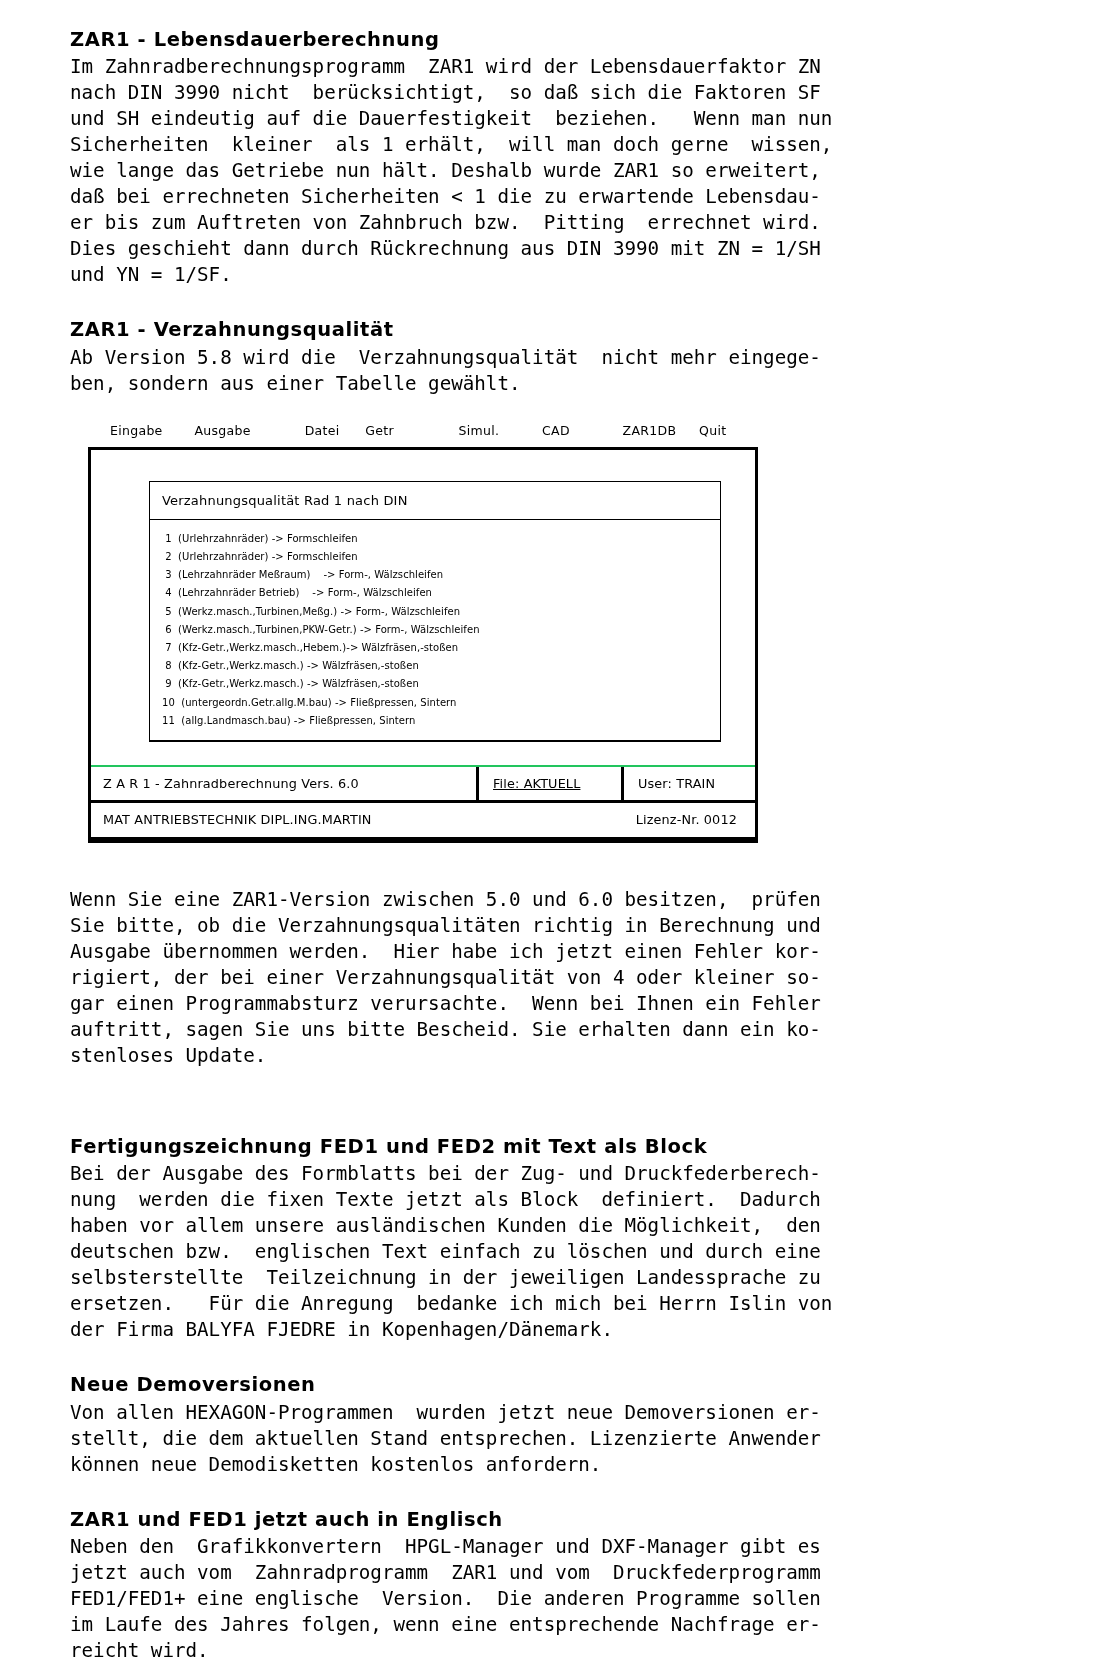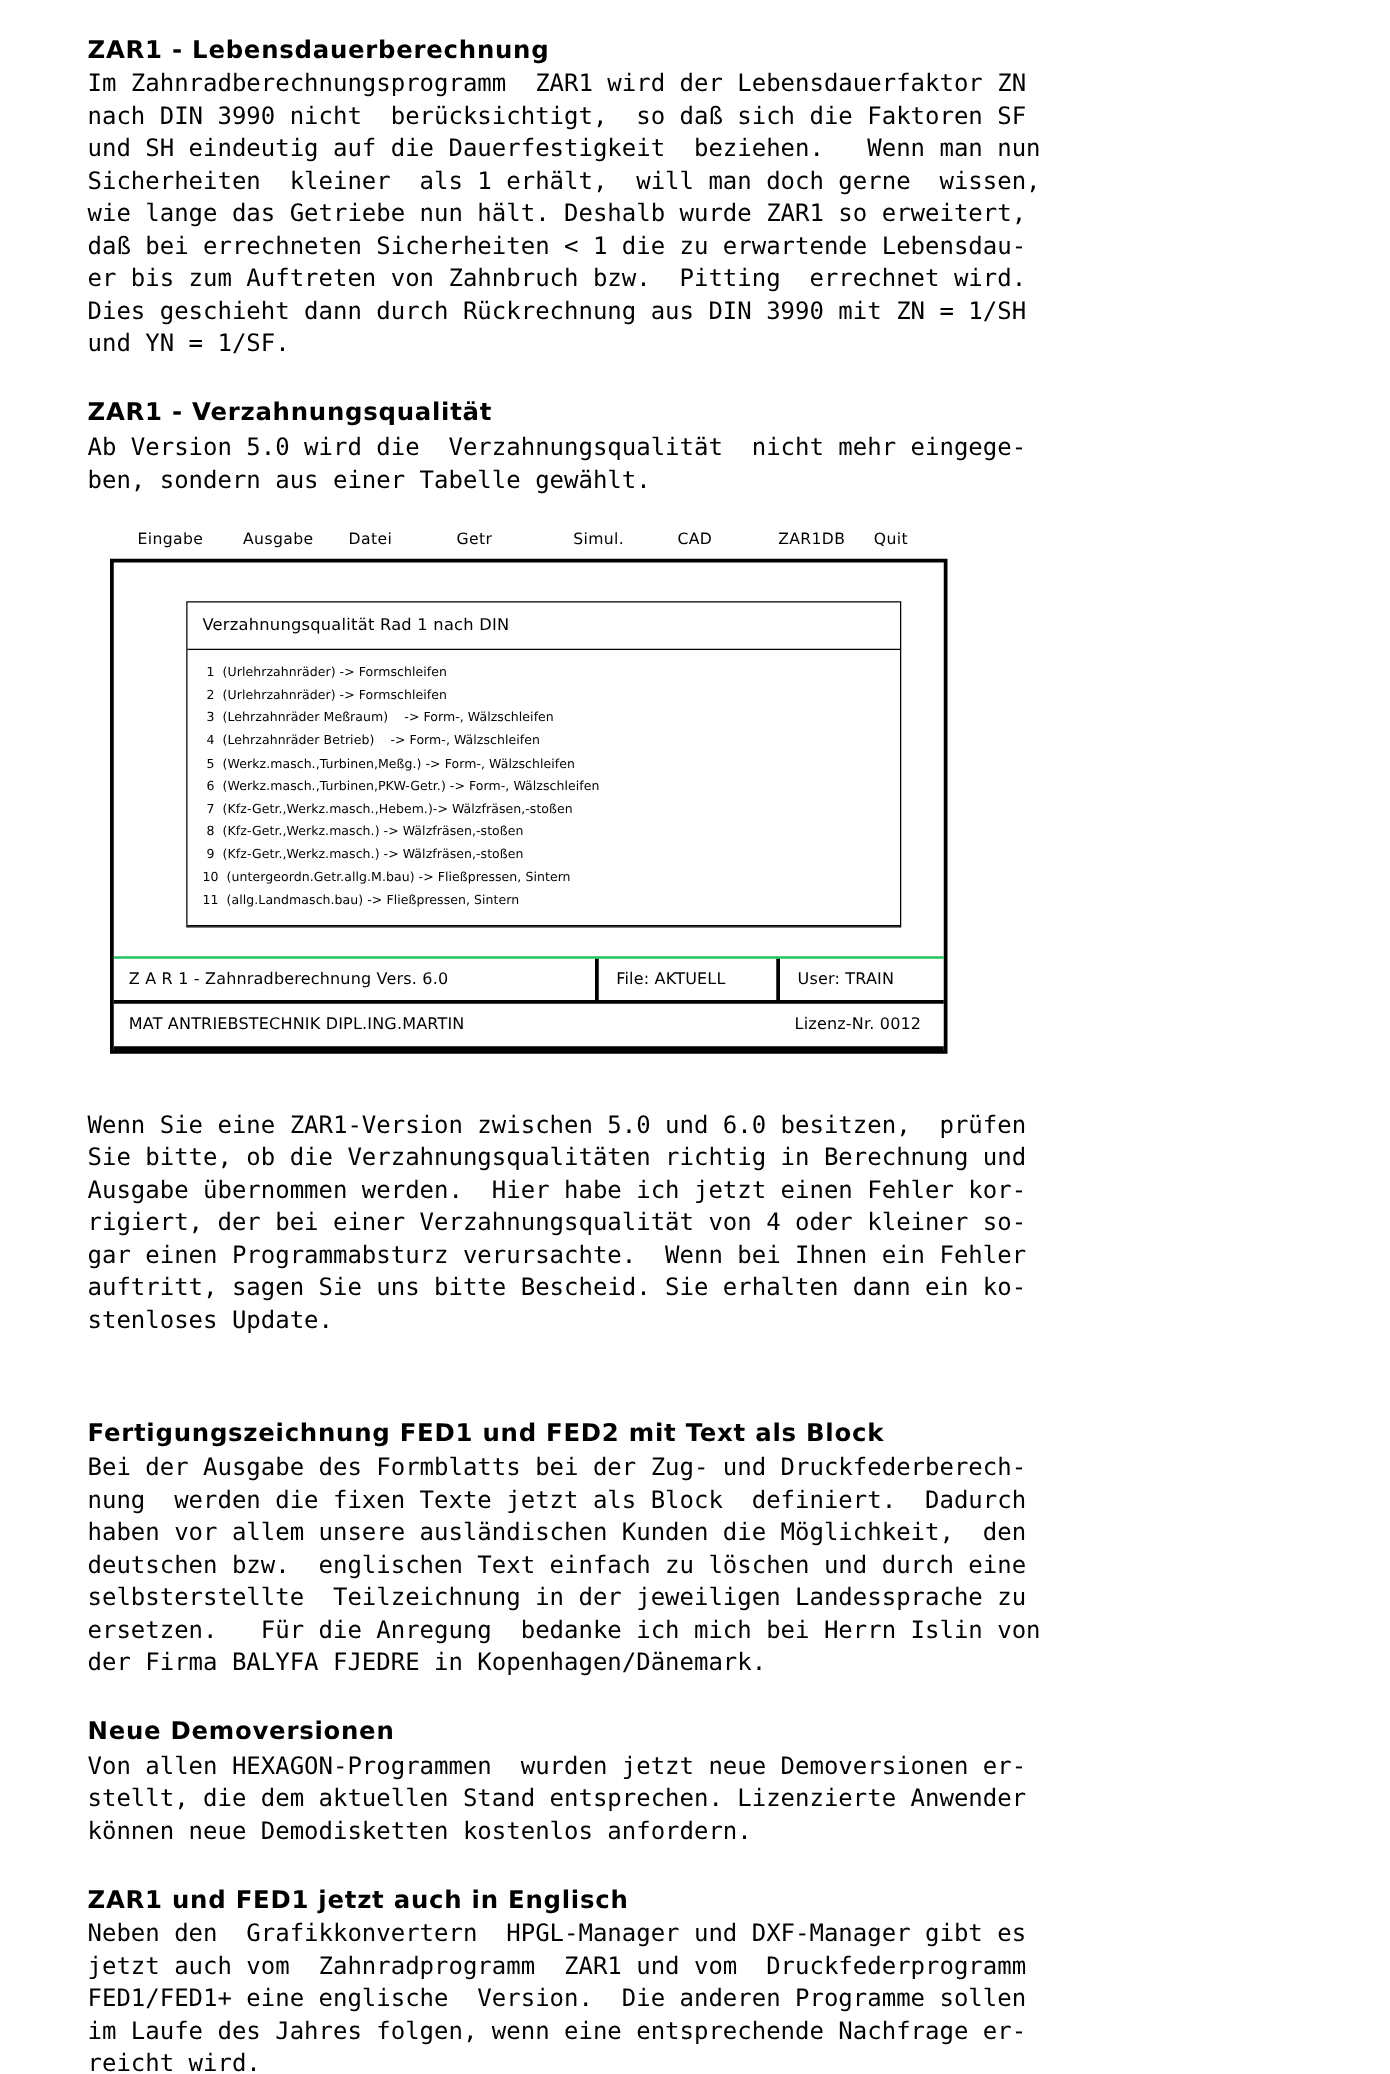--- a/index.html
+++ b/index.html
@@ -49,21 +49,21 @@
   }
   .term-menu {
     display: flex;
     font-size: 12.5px;
     letter-spacing: 0.3px;
     padding: 0 0 9px 22px;
   }
   .term-menu span { display: inline-block; }
   .mi0 { width: 86px; }
   .mi1 { width: 86px; }
-  .mi2 { width: 88px; }
+  .mi2 { width: 88px; text-align: center; }
   .mi3 { width: 95px; }
   .mi4 { width: 85px; }
   .mi5 { width: 82px; }
   .mi6 { width: 78px; }
   .mi7 { width: 60px; }
 
   .term-box {
     border: 3px solid #000;
     padding: 26px 20px 0 20px;
     box-sizing: border-box;
@@ -102,21 +102,21 @@
     border-top: 2px solid #22c55e;
     margin: 23px -20px 0 -20px;
   }
   .st-cell {
     font-size: 12.8px;
     padding: 9px 0 9px 12px;
     letter-spacing: 0.15px;
     box-sizing: border-box;
   }
   .st-a { flex: 0 0 388px; border-right: 3px solid #000; }
-  .st-b { flex: 0 0 145px; border-right: 3px solid #000; padding-left: 14px; }
+  .st-b { flex: 0 0 145px; border-right: 3px solid #000; padding-left: 14px; text-decoration: underline; }
   .st-c { flex: 1 1 auto; padding-left: 14px; }
   .term-footer {
     display: flex;
     justify-content: space-between;
     border-top: 3px solid #000;
     margin: 0 -20px 0 -20px;
     padding: 9px 18px 10px 12px;
     font-size: 12.8px;
     letter-spacing: 0.15px;
     box-sizing: border-box;
@@ -138,21 +138,21 @@
 Sicherheiten  kleiner  als 1 erhält,  will man doch gerne  wissen,
 wie lange das Getriebe nun hält. Deshalb wurde ZAR1 so erweitert,
 daß bei errechneten Sicherheiten &lt; 1 die zu erwartende Lebensdau-
 er bis zum Auftreten von Zahnbruch bzw.  Pitting  errechnet wird.
 Dies geschieht dann durch Rückrechnung aus DIN 3990 mit ZN = 1/SH
 und YN = 1/SF.</p>
 
   <div class="gap-lg"></div>
 
   <h2 class="sec-title">ZAR1 - Verzahnungsqualität</h2>
-  <p class="body">Ab Version 5.0 wird die  Verzahnungsqualität  nicht mehr eingege-
+  <p class="body">Ab Version 5.8 wird die  Verzahnungsqualität  nicht mehr eingege-
 ben, sondern aus einer Tabelle gewählt.</p>
 
   <div class="term-wrap">
 
     <div class="term-menu">
       <span class="mi0">Eingabe</span>
       <span class="mi1">Ausgabe</span>
       <span class="mi2">Datei</span>
       <span class="mi3">Getr</span>
       <span class="mi4">Simul.</span>

